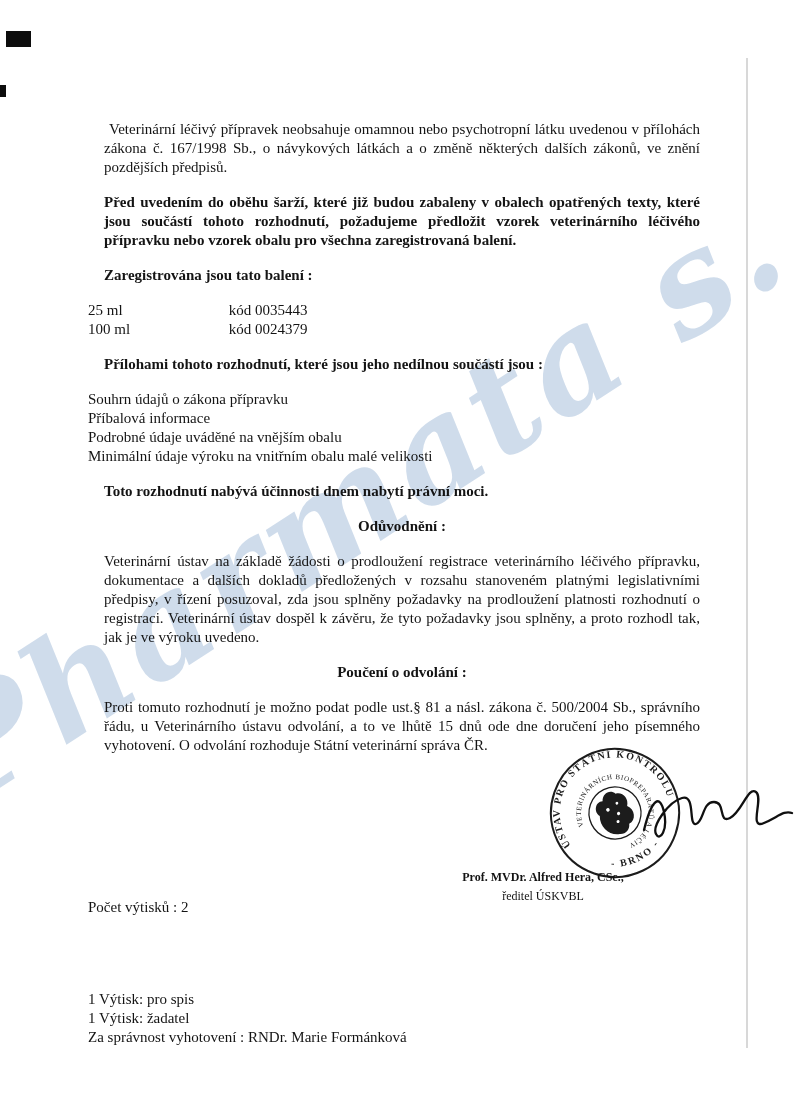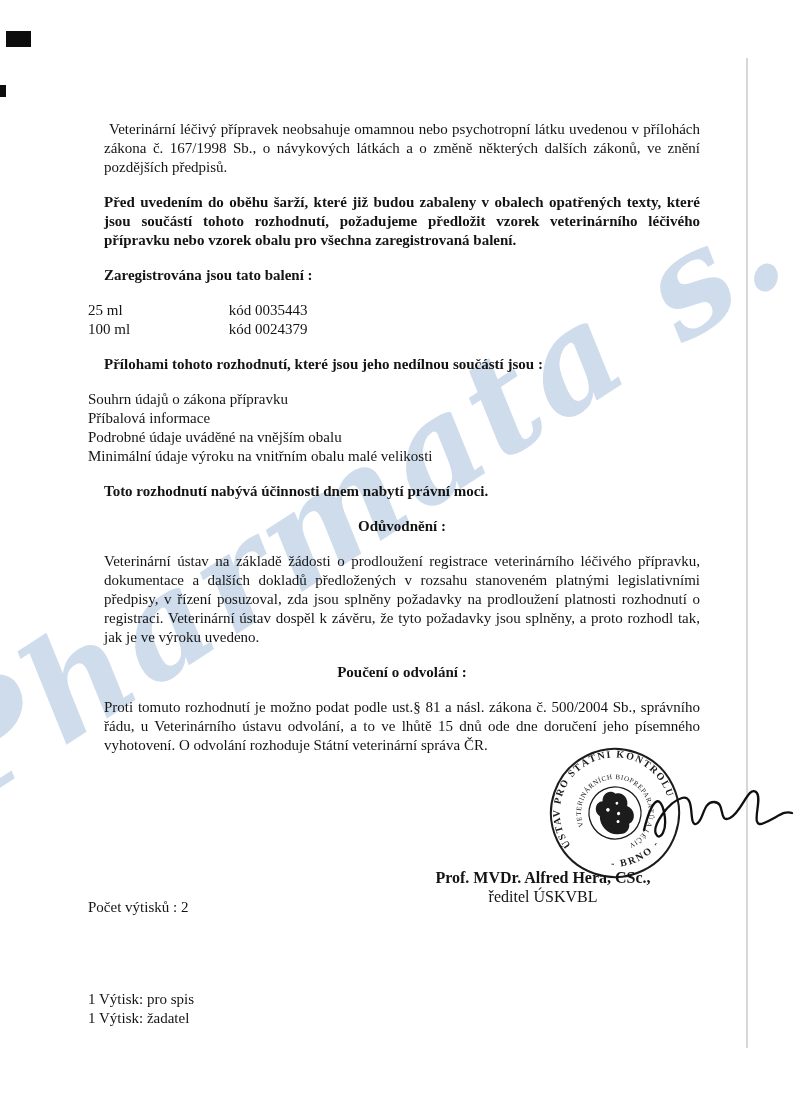--- a/index.html
+++ b/index.html
@@ -34,21 +34,21 @@
   .effective{margin:8px 0 58px 0;}
   .sec-heading{text-align:center;font-weight:bold;margin:0 0 12px 0;}
   .sec-body{margin:0 0 14px 0;}
   .sec-heading-2{text-align:center;font-weight:bold;margin:4px 0 16px 0;}
 
   
   .stamp{position:absolute;left:540px;top:738px;z-index:2;}
   .signature{position:absolute;left:638px;top:768px;z-index:3;}
 
   
-  .signatory{position:absolute;left:393px;top:868px;width:300px;text-align:center;font-size:16px;line-height:19px;z-index:4;}
+  .signatory{position:absolute;left:393px;top:868px;width:300px;text-align:center;font-size:12px;line-height:19px;z-index:4;}
 
   
   .copies{position:absolute;left:88px;top:898px;font-size:15px;line-height:19px;z-index:2;}
   .dist{position:absolute;left:88px;top:990px;font-size:15px;line-height:19px;z-index:2;}
 </style>
 </head>
 <body>
 
 <div class="page">
 
@@ -129,15 +129,16 @@
   <div class="signatory">
     <div class="b">Prof. MVDr. Alfred Hera, CSc.,</div>
     <div>ředitel ÚSKVBL</div>
   </div>
 
   <div class="copies">Počet výtisků : 2</div>
 
   <div class="dist">
     <div>1 Výtisk: pro spis</div>
     <div>1 Výtisk: žadatel</div>
+    <div>Za správnost vyhotovení : RNDr. Marie Formánková</div>
   </div>
 
 </div>
 
 </body></html>

